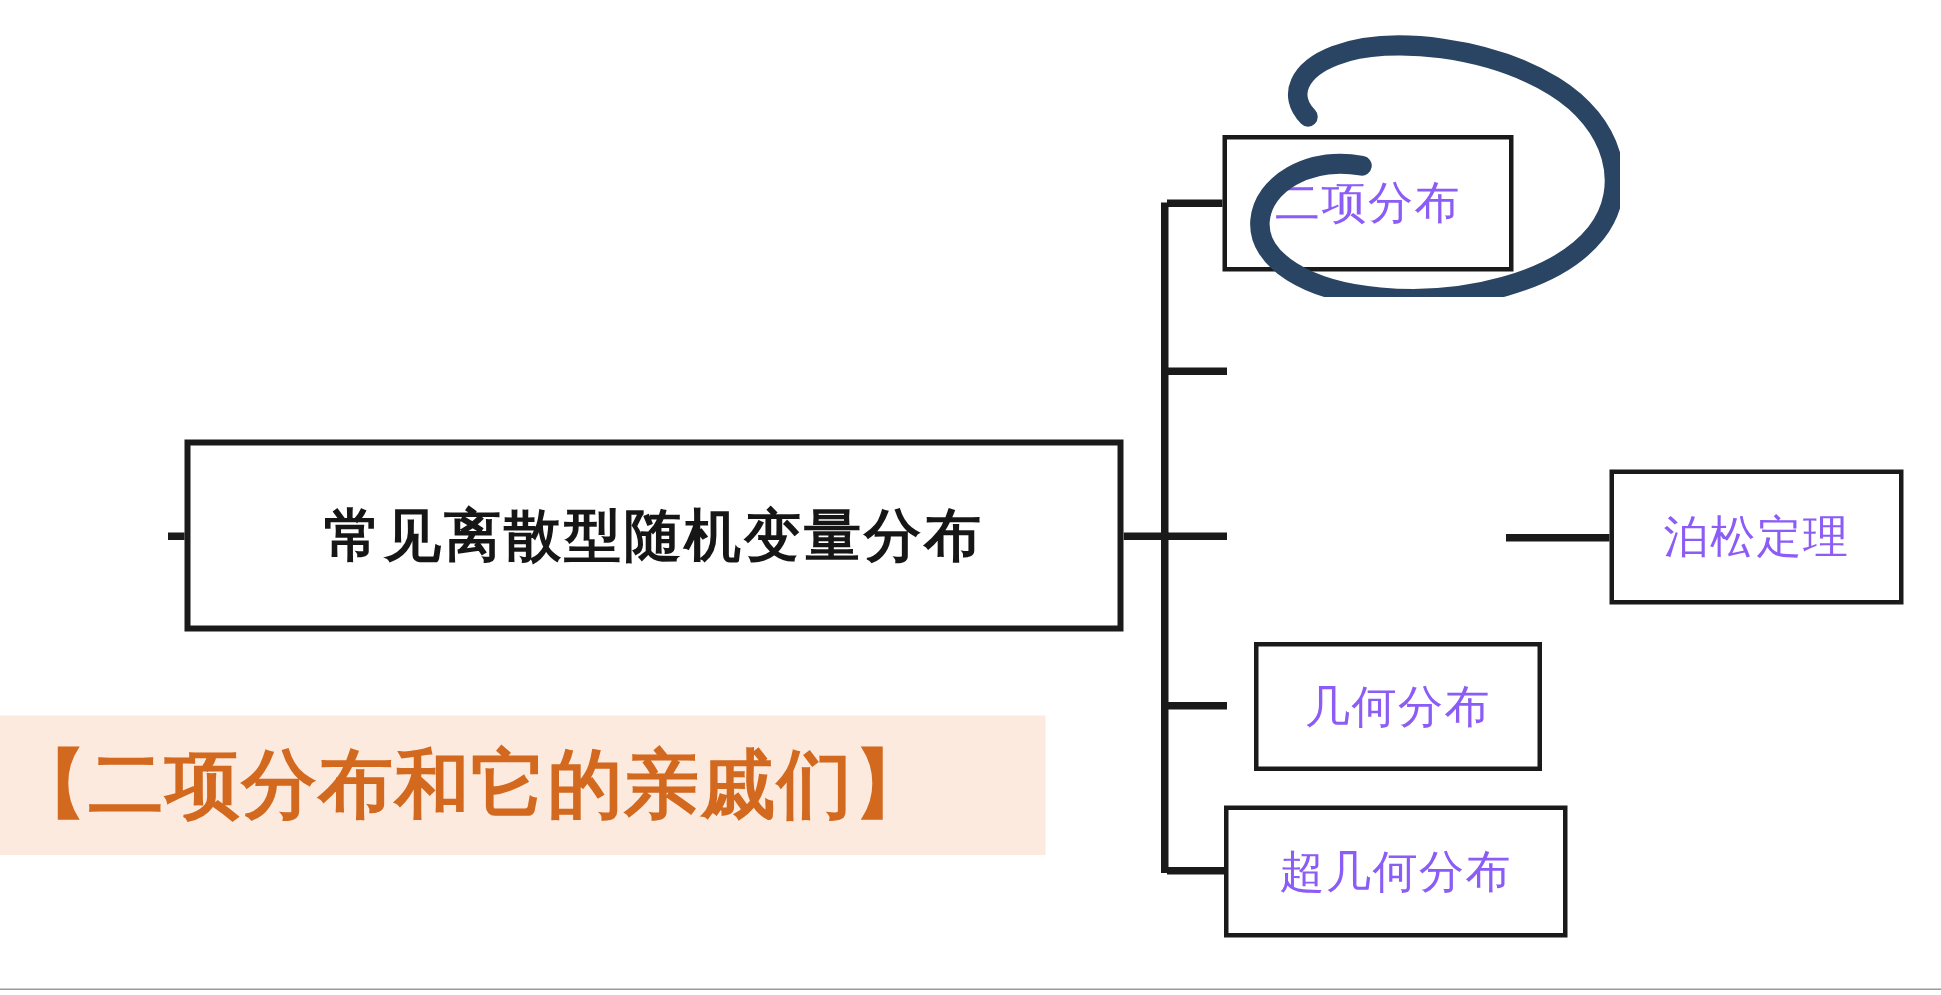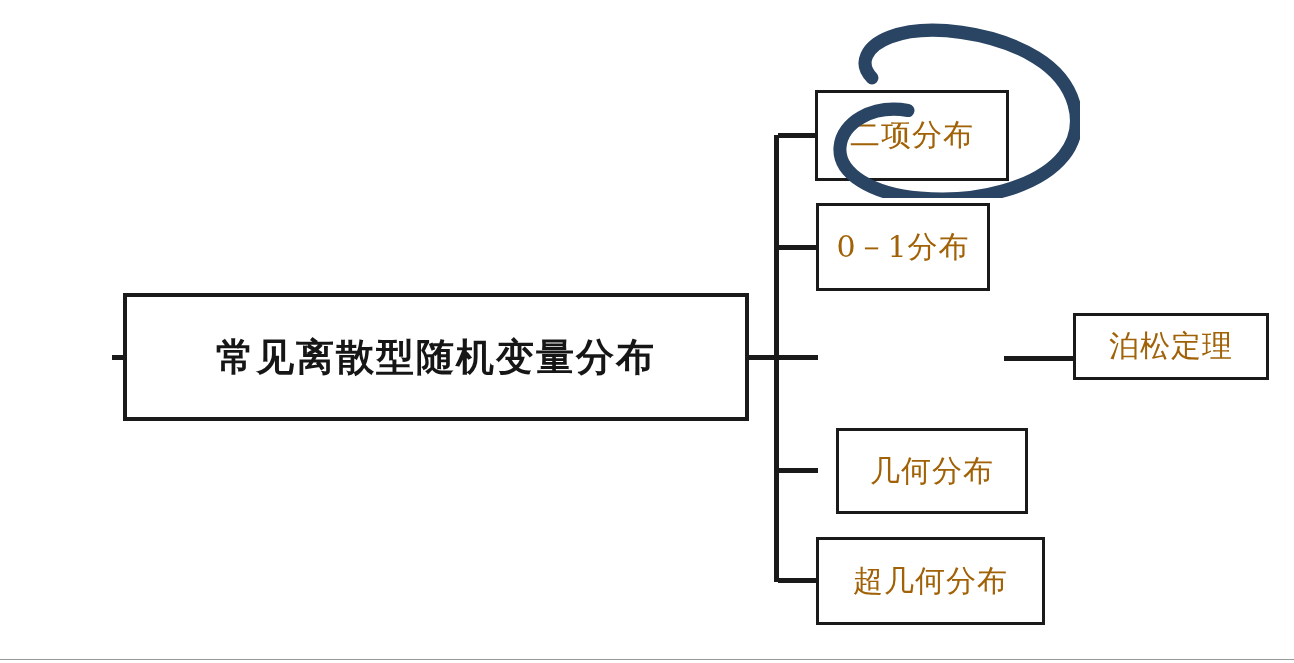--- a/index.html
+++ b/index.html
@@ -57,29 +57,29 @@
   .node.root .node-label {
     font-size: 38px;
     font-weight: bold;
     color: #161616;
     letter-spacing: 2px;
   }
 
   
   .node.child .node-label {
     font-size: 30px;
-    color: #a16207;
+    color: #8b5cf6;
   }
 
   .node.n-binomial     { left: 815px;  top: 90px;  width: 194px; height: 91px; }
   .node.n-bernoulli    { left: 816px;  top: 203px; width: 174px; height: 88px; }
   .node.n-poisson      { left: 816px;  top: 315px; width: 190px; height: 88px; }
   .node.n-geometric    { left: 836px;  top: 428px; width: 192px; height: 86px; }
   .node.n-hypergeo     { left: 816px;  top: 537px; width: 229px; height: 88px; }
-  .node.n-poisson-thm  { left: 1073px; top: 313px; width: 196px; height: 67px; }
+  .node.n-poisson-thm  { left: 1073px; top: 313px; width: 196px; height: 90px; }
 
   
   .conn {
     position: absolute;
     background: #1a1a1a;
     z-index: 2;
   }
   
   .conn.trunk      { left: 774px; top: 135px; width: 5px; height: 447px; }
   
@@ -146,23 +146,20 @@
   <div class="conn poisson-link"></div>
 
   <div class="node root">
     <span class="node-label">常见离散型随机变量分布</span>
   </div>
 
   <div class="node child n-binomial">
     <span class="node-label">二项分布</span>
   </div>
 
-  <div class="node child n-bernoulli">
-    <span class="node-label">0－1分布</span>
-  </div>
 
 
   <div class="node child n-geometric">
     <span class="node-label">几何分布</span>
   </div>
 
   <div class="node child n-hypergeo">
     <span class="node-label">超几何分布</span>
   </div>
 
@@ -173,16 +170,19 @@
   <svg class="annotation-circle" viewBox="0 0 300 180">
     <path d="M 128 124
              C 92 118, 62 136, 60 160
              C 58 186, 92 206, 140 210
              C 196 215, 258 200, 284 168
              C 308 138, 296 96, 256 72
              C 214 47, 148 38, 110 52
              C 86 61, 78 78, 92 92" fill="none" stroke="#2a4463" stroke-width="13" stroke-linecap="round" stroke-linejoin="round" transform="translate(0,-34) scale(1.0,1.02)"></path>
   </svg>
 
+  <div class="caption-banner">
+    <span class="caption-text">【二项分布和它的亲戚们】</span>
+  </div>
 
   <div class="slide-bottom-rule"></div>
 
 </div>
 
 </body></html>

